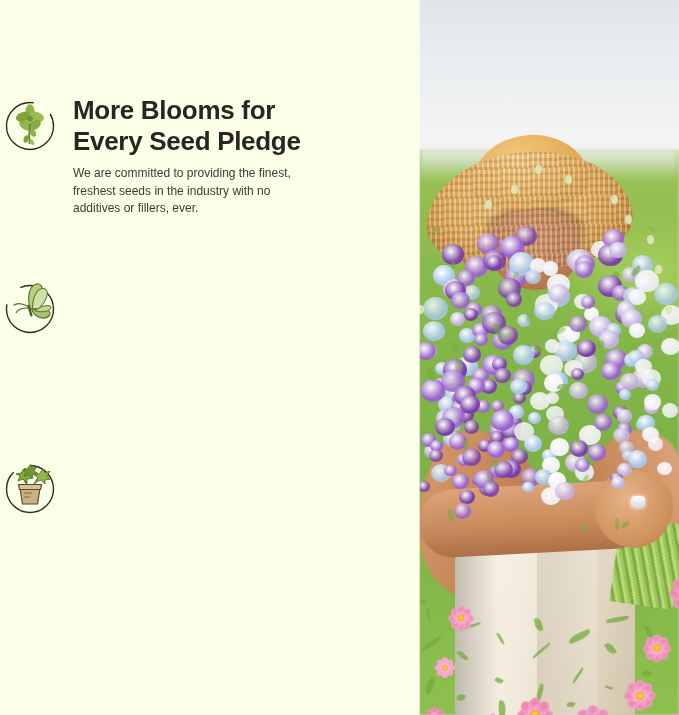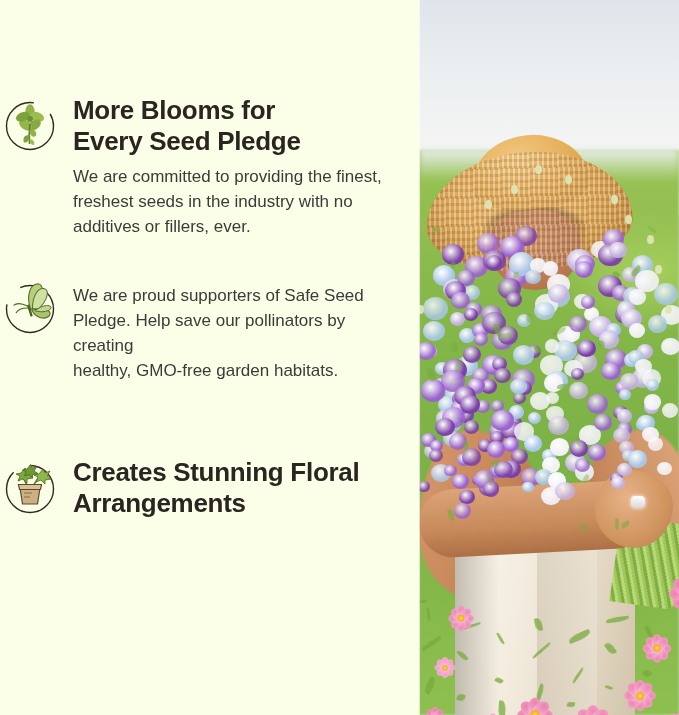--- a/index.html
+++ b/index.html
@@ -54,21 +54,21 @@
     font-size:26px;
     font-weight:700;
     line-height:1.21;
     letter-spacing:-0.3px;
     color:#2a2520;
     white-space:pre-line;
   }
   .feature-body{
     margin:0;
     margin-top:7px;
-    font-size:17px;
+    font-size:12px;
     font-weight:400;
     line-height:1.47;
     color:#3b3b39;
     white-space:pre-line;
   }
 
   
   .photo{
     flex:0 0 260px;
     width:260px;height:715px;
@@ -267,23 +267,20 @@
             <path d="M4 2 C8 -10 16 -17 22 -13 C26 -9 20 -1 10 4 Z" fill="#cfe0a2" stroke="#55702a" stroke-width="1"></path>
             <path d="M3 3 C4 11 11 17 18 14 C22 11 17 5 8 4 Z" fill="#a9c46c" stroke="#55702a" stroke-width="1.1"></path>
             <path d="M6 5 C12 9 20 10 22 7 C23 3 14 2 8 4 Z" fill="#c2d68f" stroke="#55702a" stroke-width="0.9"></path>
             <path d="M1 -2 L1 8" stroke="#4b641f" stroke-width="2.4" stroke-linecap="round"></path>
             <path d="M0 -2 C-5 -7 -10 -8 -13 -7" fill="none" stroke="#4b641f" stroke-width="1.1"></path>
             <path d="M0 0 C-6 -2 -11 -1 -13 1" fill="none" stroke="#4b641f" stroke-width="1.1"></path>
           </g>
         </svg>
       </div>
       <div class="feature-text">
-        <p class="feature-body">We are proud supporters of Safe Seed
-Pledge. Help save our pollinators by creating
-healthy, GMO-free garden habitats.</p>
       </div>
     </div>
 
     <div class="feature feature-3">
       <div class="icon-wrap">
         <svg width="56" height="56" viewBox="0 0 56 56" aria-hidden="true">
           <circle cx="28" cy="30" r="23.5" fill="none" stroke="#2f2a20" stroke-width="1.4" stroke-dasharray="122 18" stroke-dashoffset="30"></circle>
           <path d="M27 30 C24 24 22 20 20 17" fill="none" stroke="#5d7d2c" stroke-width="1.5"></path>
           <path d="M29 30 C32 25 35 21 37 18" fill="none" stroke="#5d7d2c" stroke-width="1.5"></path>
           <g transform="translate(19,14)">
@@ -295,22 +292,20 @@
           <g transform="translate(28,10)">
             <path d="M0 0 L3.5 -4.5 L5.5 -1 L10 -2.5 L7 2 L11 4.5 L5.5 5.5 L5.5 9 L2 5.5 L-2.5 7 L-1 2.5 L-4.5 1 Z" fill="#6f9a33" stroke="#4e6b22" stroke-width="0.8" transform="translate(-3,0)"></path>
           </g>
           <path d="M18 29 L38 29 L35.5 45 L20.5 45 Z" fill="#cbb083" stroke="#5b4a2c" stroke-width="1.2"></path>
           <path d="M16.5 25.5 L39.5 25.5 L38.5 30.5 L17.5 30.5 Z" fill="#d8c097" stroke="#5b4a2c" stroke-width="1.2"></path>
           <path d="M22 34 L30 34" stroke="#8a7450" stroke-width="1.1"></path>
           <path d="M22 38 L28 38" stroke="#8a7450" stroke-width="1.1"></path>
         </svg>
       </div>
       <div class="feature-text">
-        <h2 class="feature-title">Creates Stunning Floral
-Arrangements</h2>
       </div>
     </div>
   </div>
 
   <div class="photo">
     <div class="ph-layer sky"></div>
     <div class="ph-layer field"></div>
     <div class="ph-layer field-blurtop"></div>
 
     <div class="ph-layer hat"></div>

